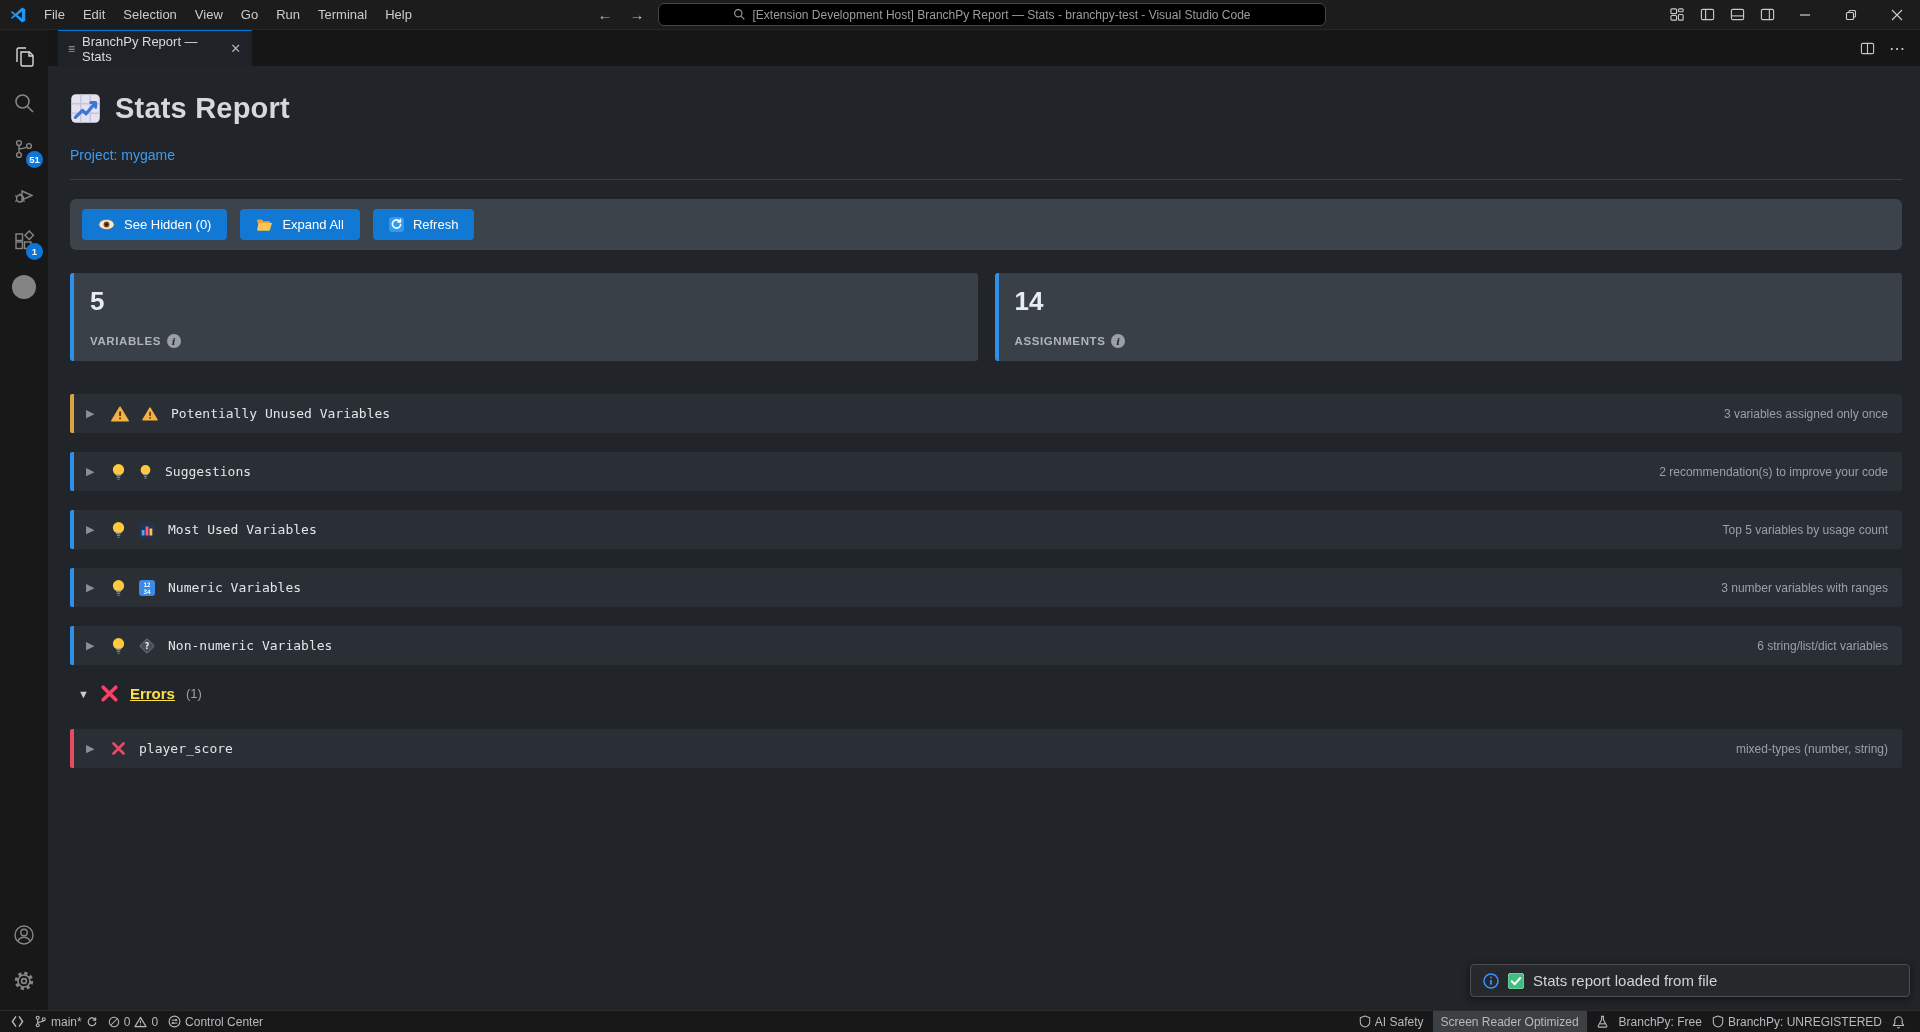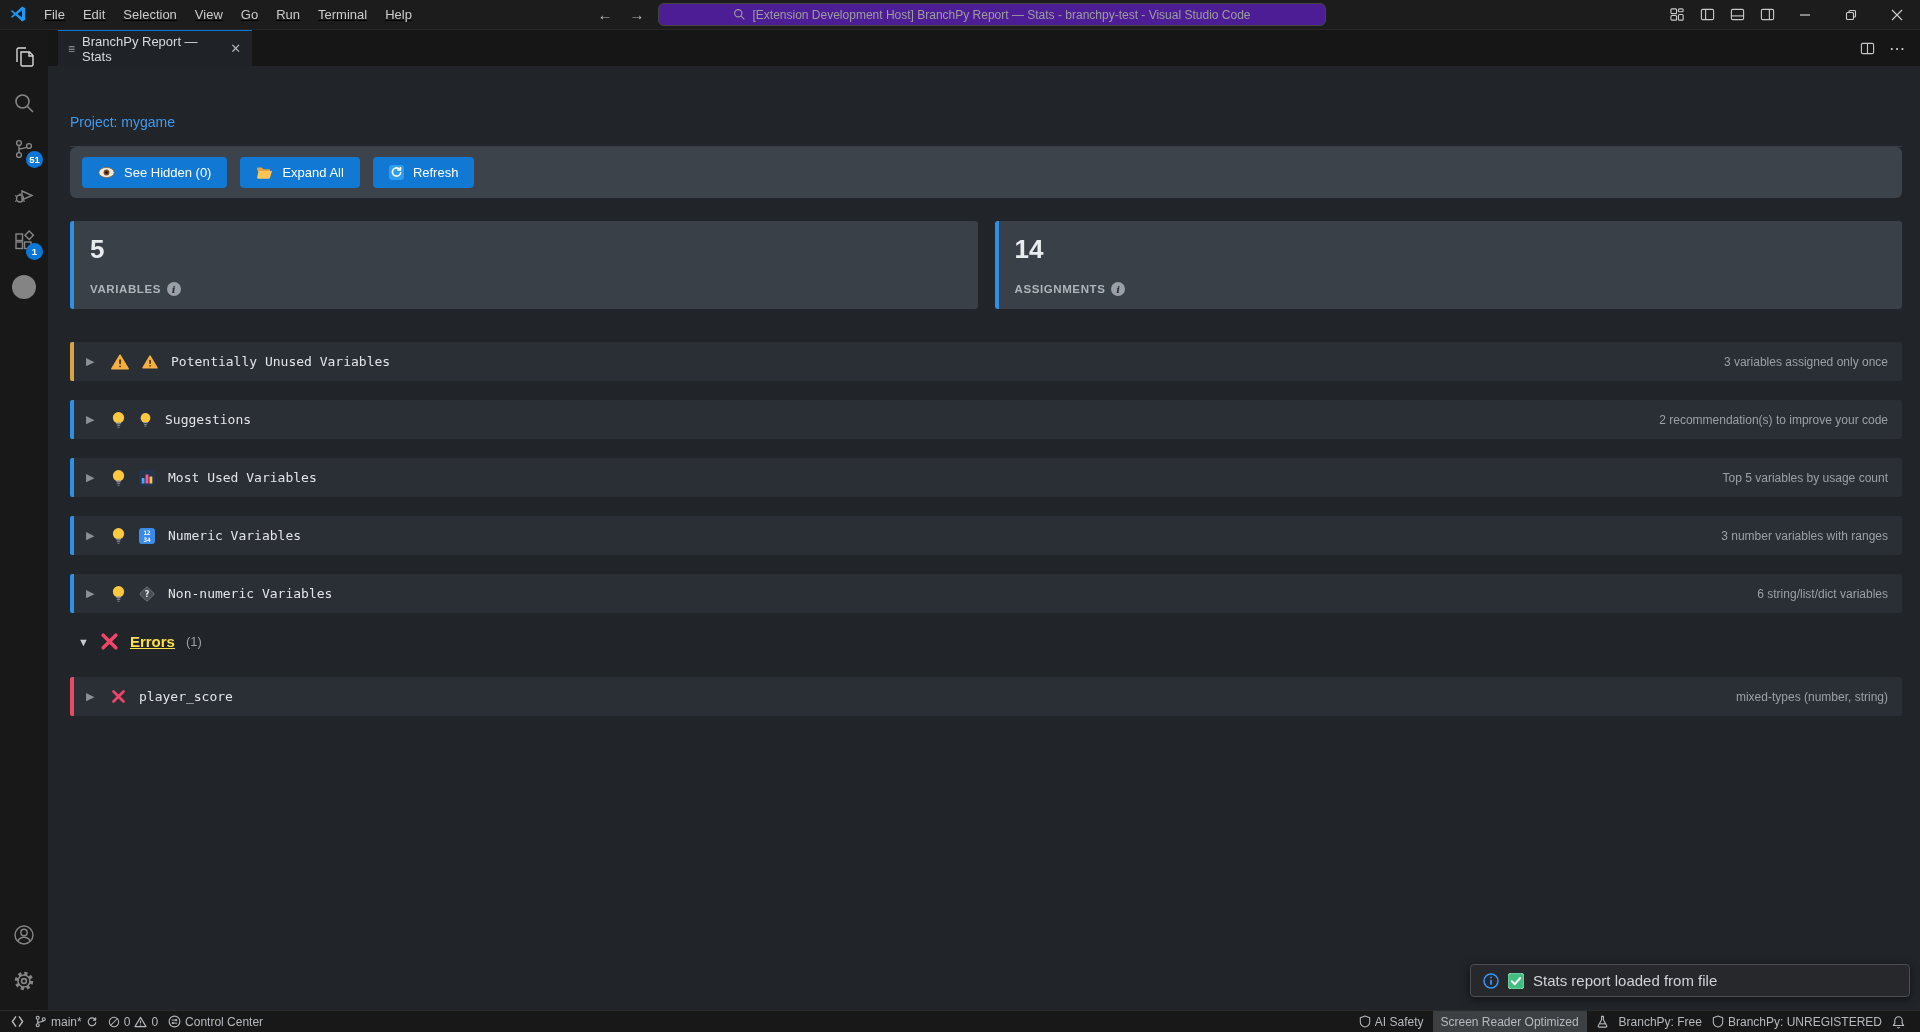--- a/index.html
+++ b/index.html
@@ -3,27 +3,27 @@
 <meta charset="utf-8">
 <style>
   * { margin:0; padding:0; box-sizing:border-box; }
   html,body { width:1920px; height:1032px; overflow:hidden; background:#101010;
     font-family:"Liberation Sans","DejaVu Sans",sans-serif; }
   .window { width:1920px; height:1032px; display:flex; flex-direction:column; }
 
   
   .titlebar { height:30px; background:#1c1c1c; display:flex; align-items:center;
     border-bottom:1px solid #262626; position:relative; flex:0 0 30px; }
-  .tb-left { display:flex; gap:2px; padding-left:8px;text-decoration:underline; }
+  .tb-left { display:flex; align-items:center; gap:2px; padding-left:8px; }
   .vscode-logo { width:20px; height:20px; margin-right:6px; display:flex; align-items:center; justify-content:center; }
   .menu-item { color:#cccccc; font-size:13px; padding:3px 8px; border-radius:4px; cursor:default; }
   .tb-center { position:absolute; left:50%; top:3px; transform:translateX(-50%);
     display:flex; align-items:center; gap:10px; }
   .nav-arrow { color:#b9b9b9; font-size:15px; width:22px; text-align:center; }
-  .cmd-center { width:668px; height:23px; background:#4c1d95; border:1px solid #454545;
+  .cmd-center { width:668px; height:23px; background:#000000; border:1px solid #454545;
     border-radius:6px; display:flex; align-items:center; justify-content:center; gap:6px;
     color:#9d9d9d; font-size:12px; }
   .tb-right { margin-left:auto; display:flex; align-items:center; height:100%; }
   .layout-ic { width:30px; height:100%; display:flex; align-items:center; justify-content:center; }
   .win-btn { width:46px; height:100%; display:flex; align-items:center; justify-content:center; color:#cfcfcf; }
 
   
   .body-row { flex:1; display:flex; min-height:0; }
   .activitybar { width:48px; background:#181818; display:flex; flex-direction:column; align-items:flex-end; padding-top:4px; }
   .ab-item { width:48px; height:46px; display:flex; align-items:center; justify-content:center; position:relative; color:#868686; }
@@ -46,21 +46,21 @@
   .tab-actions { margin-left:auto; display:flex; align-items:center; gap:4px; padding-right:10px; color:#c3c7cc; }
   .tab-act { width:26px; height:26px; display:flex; align-items:center; justify-content:center; border-radius:4px; }
 
   
   .content { flex:1; background:#212428; padding:26px 18px 0 22px; position:relative; overflow:hidden; }
   .h1-row { display:flex; align-items:center; gap:14px; }
   .h1 { font-size:29px; font-weight:bold; color:#d5d9dd; letter-spacing:0.2px; }
   .proj-link { margin-top:22px; font-size:14px; color:#3f9bf0; width:max-content; }
   .divider { margin-top:16px; border-top:1px solid #3a3f45; }
 
-  .toolbar { background:#3d434b; border-radius:6px; padding:10px 12px;
+  .toolbar { margin-top:19px; background:#3d434b; border-radius:6px; padding:10px 12px;
     display:flex; gap:13px; }
   .btn { height:31px; background:#1178d4; border:none; border-radius:4px; color:#fff;
     font-size:13px; font-family:inherit; display:flex; align-items:center; gap:9px; padding:0 16px; }
 
   .cards { margin-top:23px; display:flex; gap:17px; }
   .card { flex:1; height:88px; background:#3a4047; border-left:4px solid #2e90e8; border-radius:3px;
     padding:13px 16px; display:flex; flex-direction:column; justify-content:space-between; }
   .card-val { font-size:26px; font-weight:bold; color:#e9ecef; }
   .card-label { font-size:11.5px; font-weight:bold; letter-spacing:0.6px; color:#aeb4ba;
     display:flex; align-items:center; gap:6px; }
@@ -245,20 +245,31 @@
             <svg width="15" height="15" viewBox="0 0 16 16" fill="none" stroke="#c3c7cc" stroke-width="1.2">
                 <rect x="1.5" y="2.5" width="13" height="11" rx="1.5"></rect>
                 <line x1="8" y1="2.5" x2="8" y2="13.5"></line>
               </svg>
           </span>
           <span class="tab-act" style="font-size:16px;">⋯</span>
         </div>
       </div>
 
       <div class="content">
+        <div class="h1-row">
+          <span>
+            <svg width="31" height="31" viewBox="0 0 26 26">
+                <rect x="1" y="1" width="24" height="24" rx="4" fill="#e4e1f0"></rect>
+                <path d="M1 9 H25 M1 17 H25 M9 1 V25 M17 1 V25" stroke="#c8c4da" stroke-width="1.2"></path>
+                <path d="M4.5 20.5 L10.5 14.5 L13.5 17.5 L21 8.5" fill="none" stroke="#3c76d6" stroke-width="2.6" stroke-linecap="round" stroke-linejoin="round"></path>
+                <path d="M17.5 8 H21.5 V12" fill="none" stroke="#3c76d6" stroke-width="2.6" stroke-linecap="round" stroke-linejoin="round"></path>
+              </svg>
+          </span>
+          <span class="h1">Stats Report</span>
+        </div>
         <div class="proj-link">Project: mygame</div>
         <div class="divider"></div>
 
         <div class="toolbar">
           <button class="btn">
             <svg width="17" height="13" viewBox="0 0 20 14">
                 <ellipse cx="10" cy="7" rx="9" ry="6" fill="#f0e8d8" stroke="#8a6a40" stroke-width="1"></ellipse>
                 <circle cx="10" cy="7" r="3.4" fill="#7a4b22"></circle>
                 <circle cx="10" cy="7" r="1.5" fill="#241208"></circle>
               </svg>

